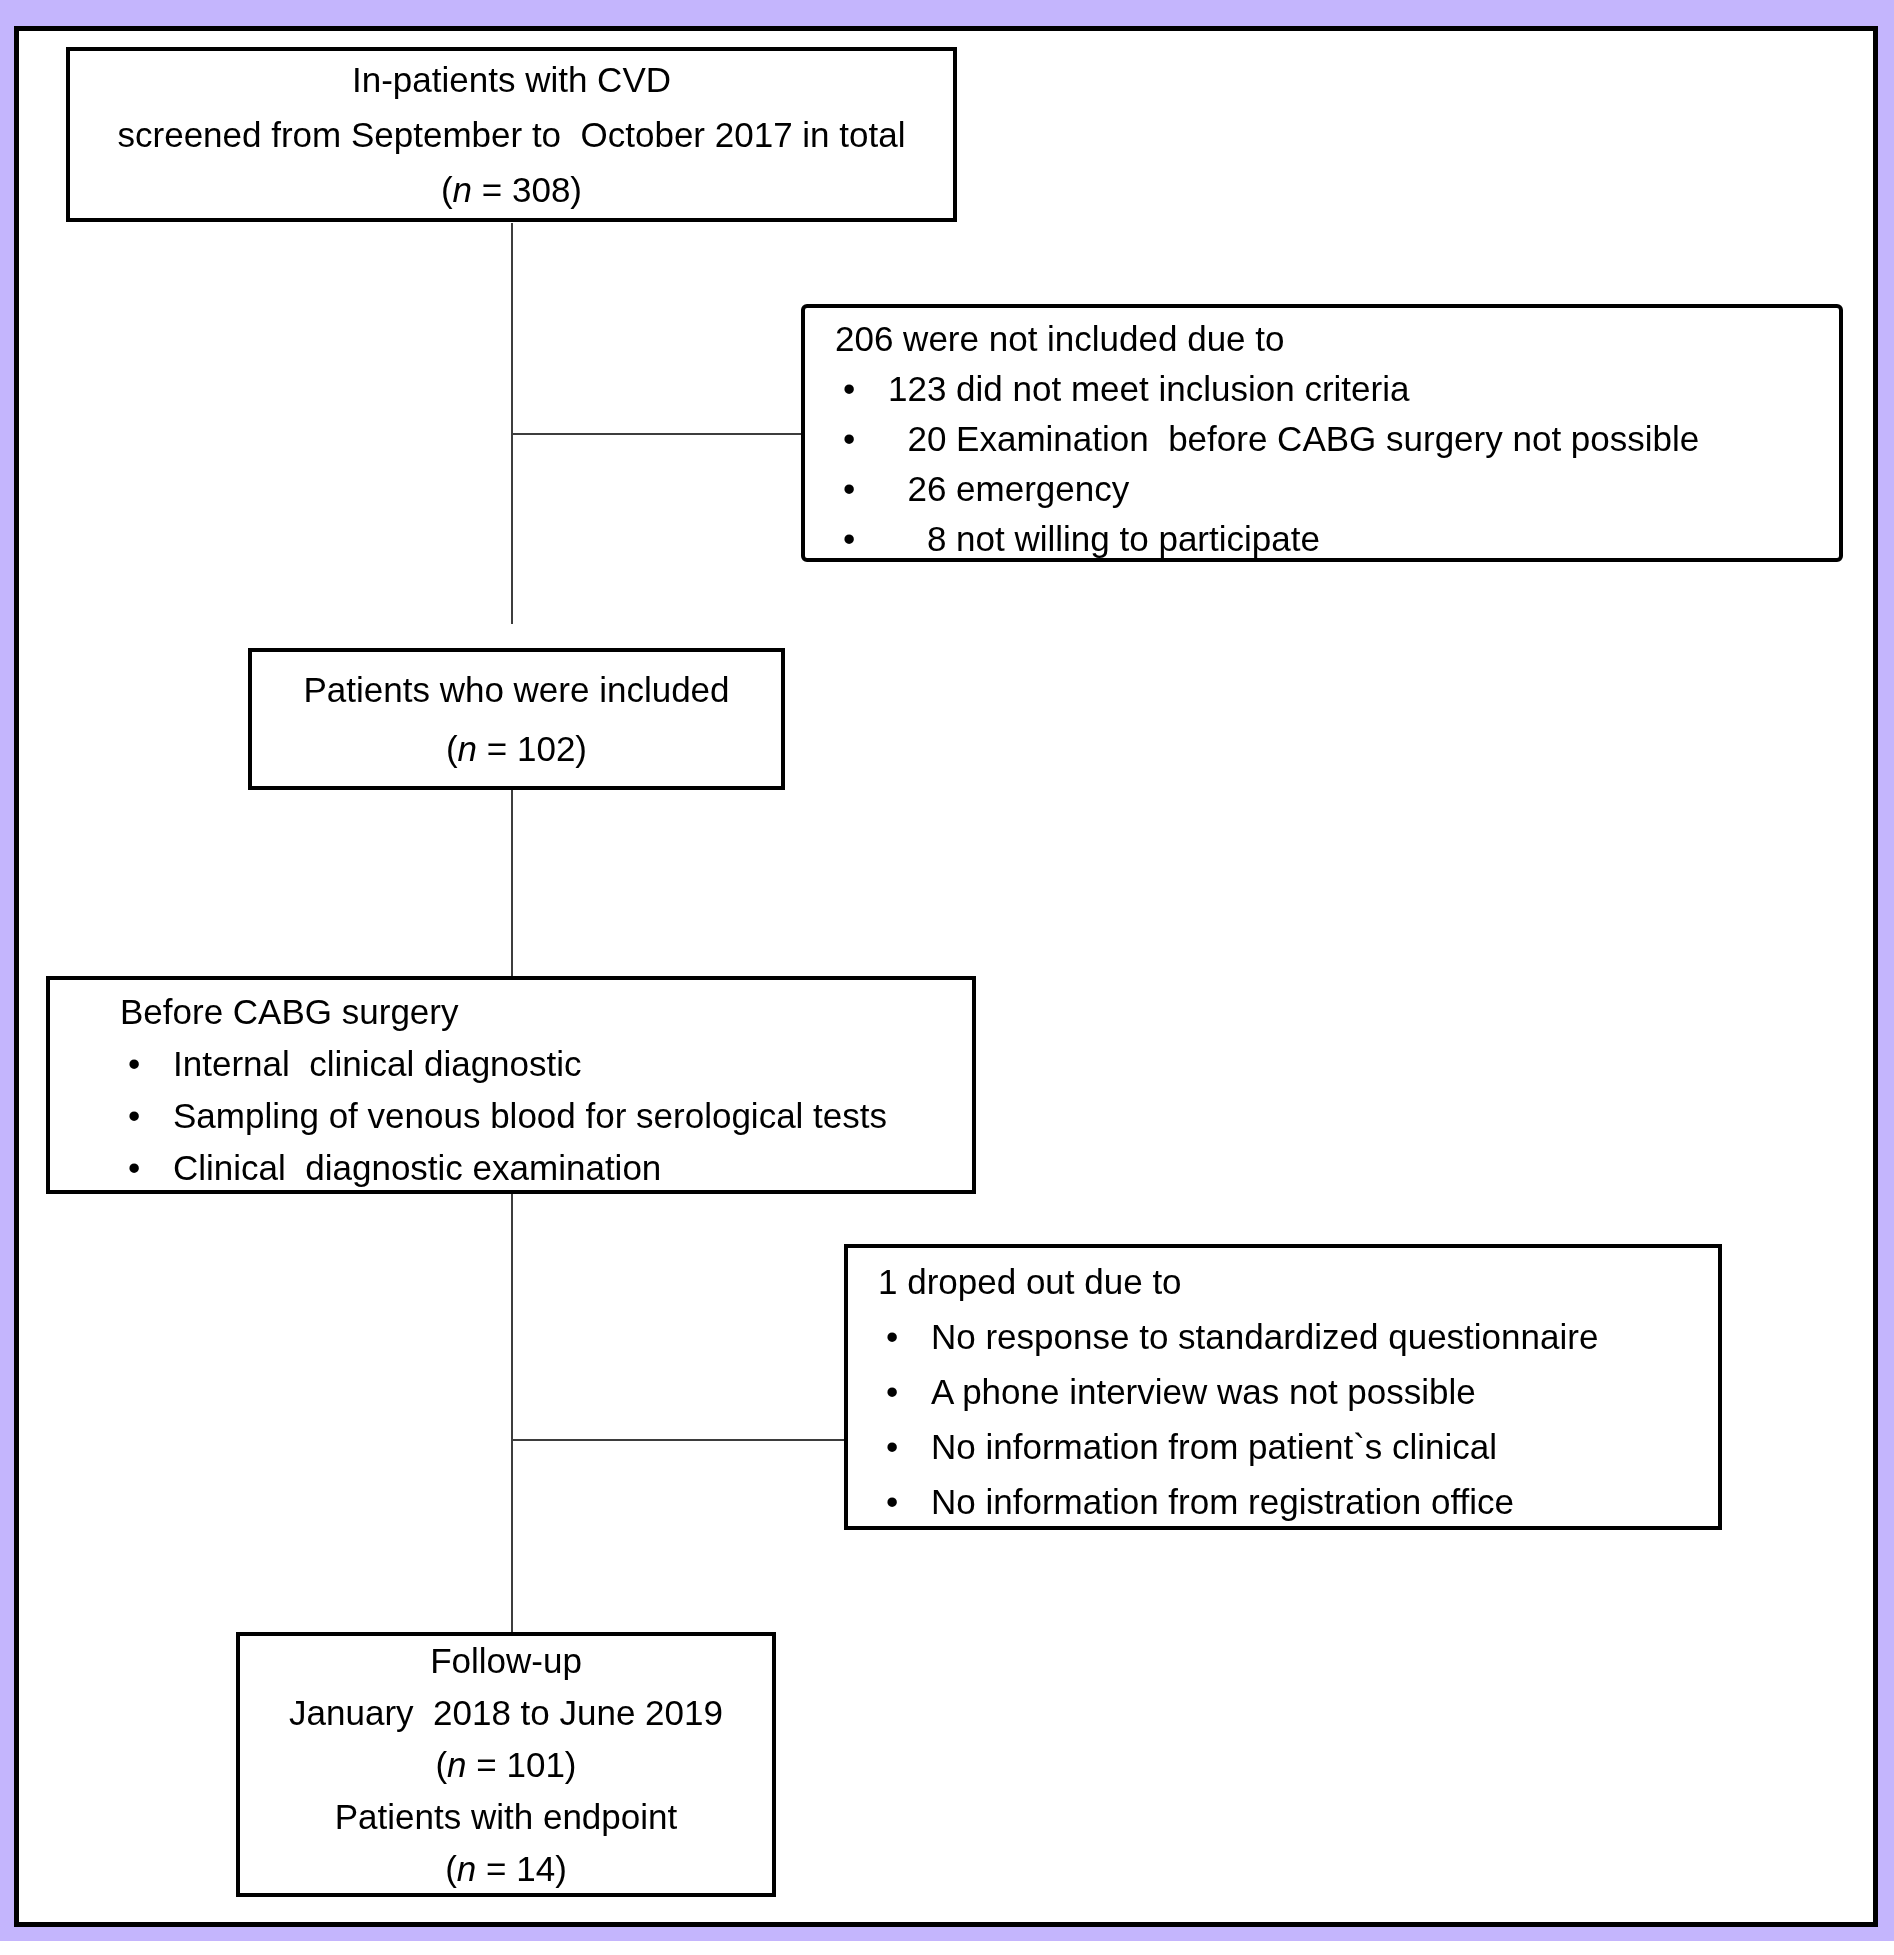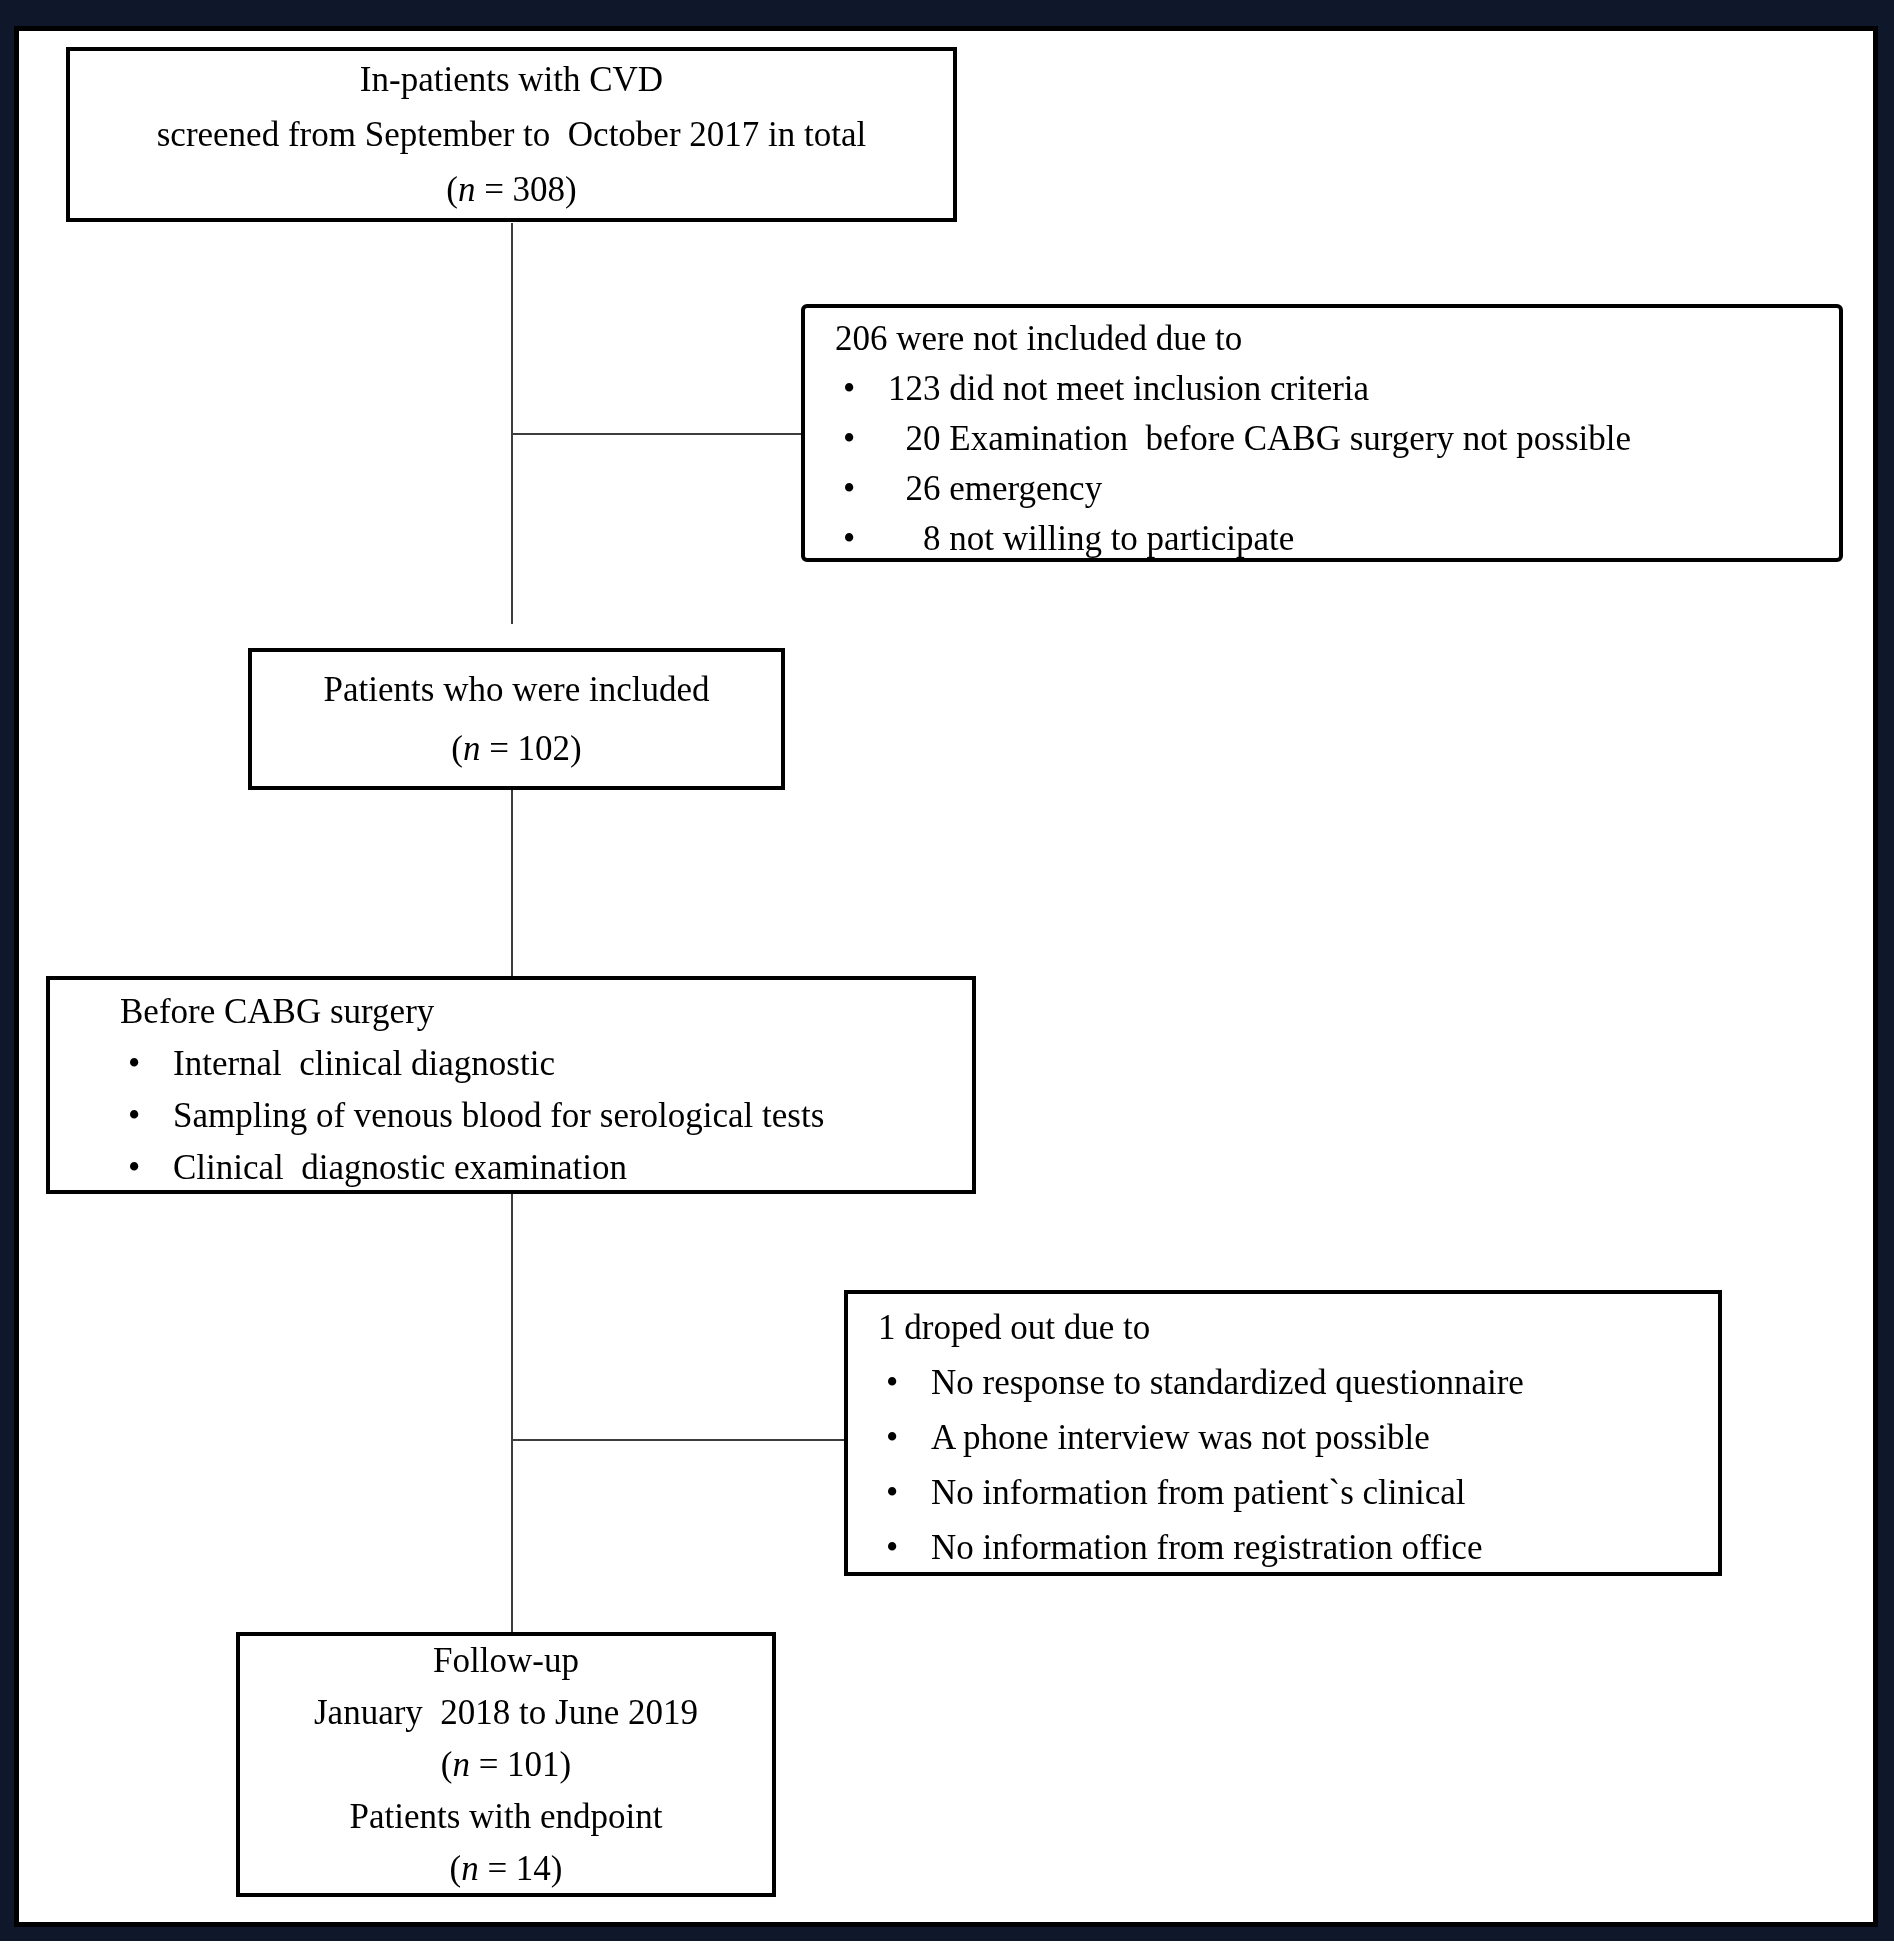--- a/index.html
+++ b/index.html
@@ -1,20 +1,20 @@
 <!DOCTYPE html>
 <html style="font-size:9.2px"><head>
 <meta charset="utf-8">
 <style>
   html,body{margin:0;padding:0;background:#ffffff;}
   .canvas{
     position:relative;
     width:1895px;height:1941px;
-    background:#0f172a;
-    font-family:Liberation Serif, serif;
+    background:#c4b5fd;
+    font-family:Liberation Sans, sans-serif;
     color:#000000;
     overflow:hidden;
   }
   .outer-frame{
     position:absolute;left:14.4px;top:26px;
     width:1864px;height:1901px;
     border:5.8px solid #000;
     box-sizing:border-box;
     background:#ffffff;
   }
@@ -36,21 +36,21 @@
   .row{display:flex;align-items:baseline;}
   .dot{flex:0 0 53px;padding-left:8px;box-sizing:border-box;}
   .bt{white-space:pre-wrap;}
 
   .box-screened{left:66px;top:47px;width:891px;height:175px;line-height:55px;}
   .box-excluded{left:801px;top:304px;width:1042px;height:258px;border-radius:6px;}
   .box-excluded .lh{line-height:50px;}
   .box-included{left:248px;top:624px;width:537px;height:142px;line-height:59px;margin-top:24px;}
   .box-before{left:46px;top:976px;width:930px;height:218px;}
   .box-before .lh{line-height:52px;margin-left:40px;}
-  .box-dropped{left:844px;top:1290px;width:878px;height:286px;}
+  .box-dropped{left:844px;top:1244px;width:878px;height:286px;}
   .box-dropped .lh{line-height:55px;}
   .box-followup{left:236px;top:1632px;width:540px;height:265px;line-height:52px;}
 
   .connector{position:absolute;background:#3d3d3d;}
   .v1{left:511px;top:223px;width:2.3px;height:401px;}
   .h1{left:512px;top:433px;width:289px;height:2.3px;}
   .v2{left:511px;top:766px;width:2.3px;height:210px;}
   .v3{left:511px;top:1194px;width:2.3px;height:439px;}
   .h2{left:512px;top:1439px;width:333px;height:2.3px;}
 </style>

